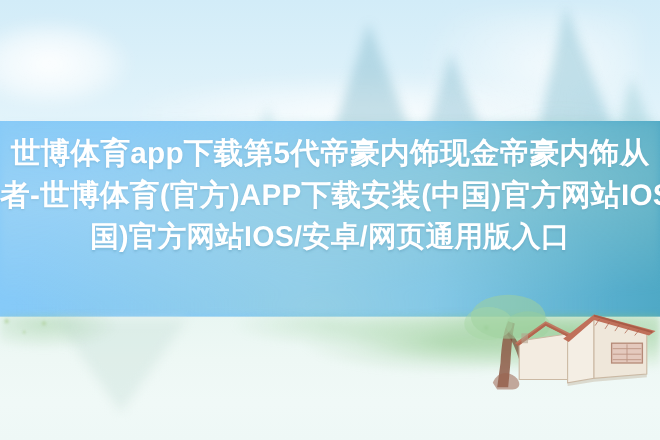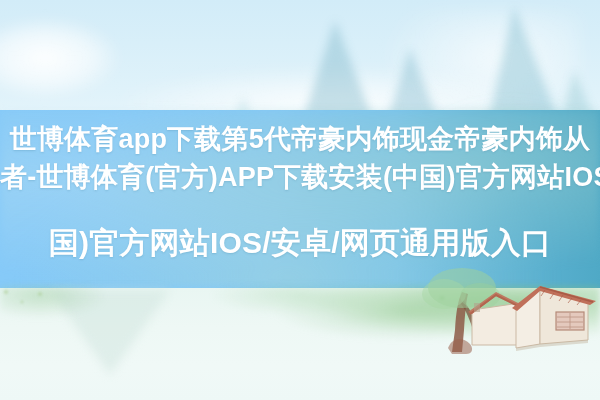--- a/index.html
+++ b/index.html
@@ -239,21 +239,21 @@
     font-weight: 700;
     font-size: 27px;
     line-height: 38px;
     letter-spacing: .2px;
     white-space: nowrap;
     text-shadow: 0 1px 2px rgba(80,140,170,.30);
   }
   .hl-line { display: block; }
   .hl-line.l1 { font-size: 27px; }
   .hl-line.l2 { font-size: 27px; }
-  .hl-line.l3 { font-size: 30px; margin-top: 28px; }
+  .hl-line.l3 { font-size: 26px; }
 </style>
 </head>
 <body>
 
 <div class="banner">
 
   <div class="sky"></div>
   <div class="cloud-a"></div>
   <div class="cloud-b"></div>
   <div class="cloud-c"></div>

